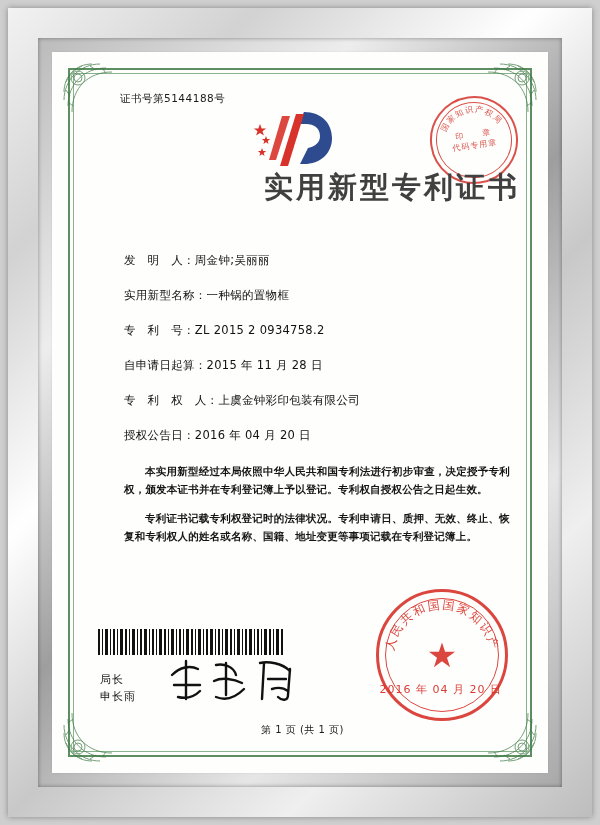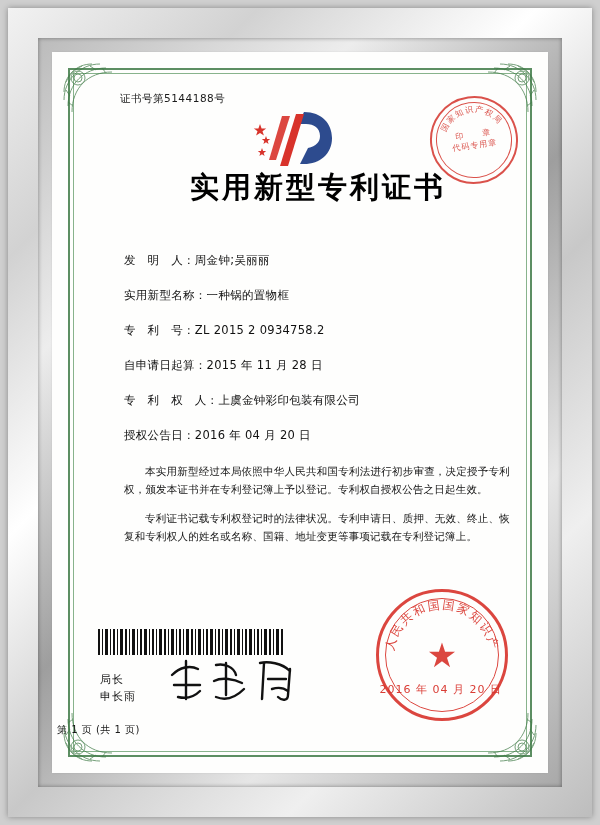--- a/index.html
+++ b/index.html
@@ -132,26 +132,26 @@
     width: 54px;
     letter-spacing: 1px;
   }
   .seal-top .seal-arc {
     position: absolute;
     left: 0; top: 0; width: 100%; height: 100%;
   }
 
   .main-title {
     margin-top: 62px;
-    text-align: center;
+    text-align: right;
     font-family: "DejaVu Serif", "Liberation Serif", serif;
     font-weight: bold;
     font-size: 29px;
     letter-spacing: 3px;
-    color: #000000;
+    color: #404040;
   }
 
   .fields {
     margin-top: 44px;
     padding-left: 8px;
   }
   .field-row {
     font-size: 11.5px;
     color: #111;
     line-height: 17px;
@@ -159,20 +159,21 @@
     letter-spacing: 0.3px;
     font-family: "DejaVu Sans", "Liberation Sans", sans-serif;
   }
   .field-label {
     display: inline-block;
   }
 
   .paragraphs {
     margin-top: 6px;
     padding: 0 10px 0 8px;
+    font-weight: bold;
   }
   .para {
     font-size: 10.5px;
     line-height: 18px;
     color: #151515;
     text-indent: 21px;
     text-align: justify;
     letter-spacing: 0.2px;
   }
 
@@ -236,20 +237,21 @@
     font-size: 11px;
     letter-spacing: 1px;
     opacity: 0.95;
   }
 
   .page-footer {
     position: absolute;
     left: 5px;
     right: 0;
     bottom: 36px;
+    text-align: center;
     font-size: 10px;
     color: #1a1a1a;
     letter-spacing: 0.5px;
   }
 </style>
 </head>
 <body>
 
 <div class="frame-outer">
   <div class="frame-bevel"></div>

